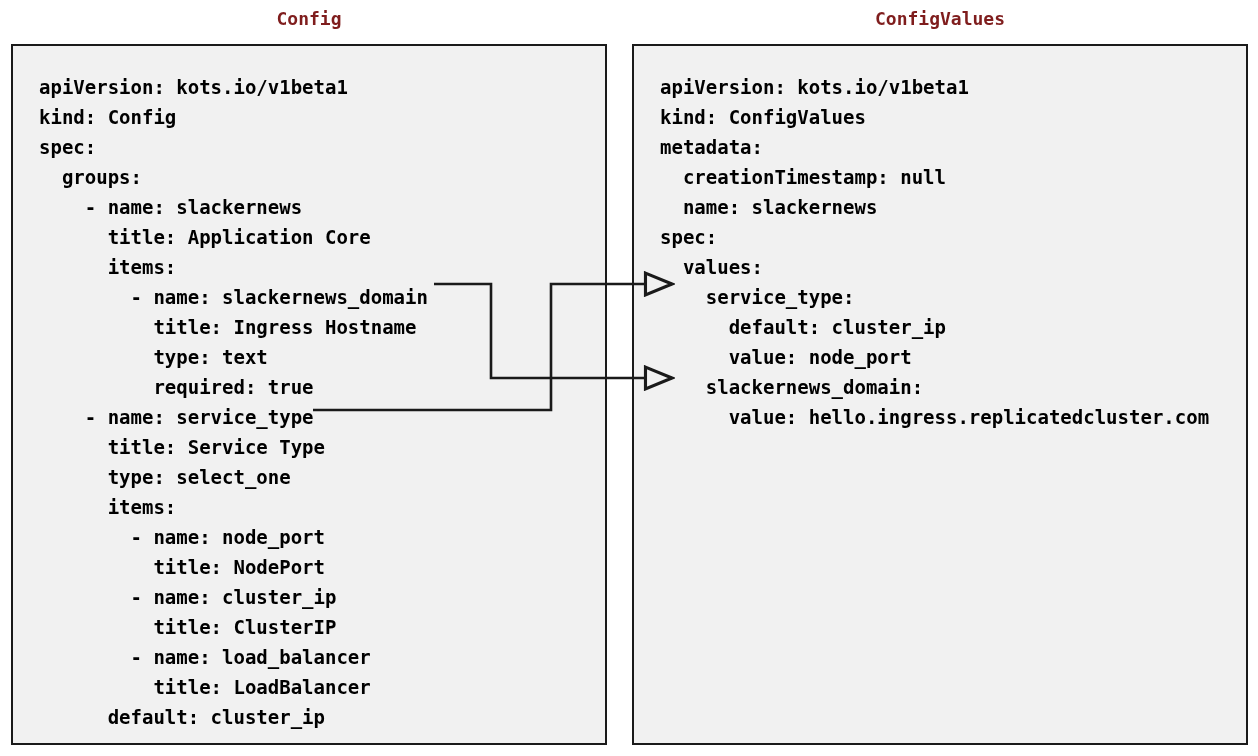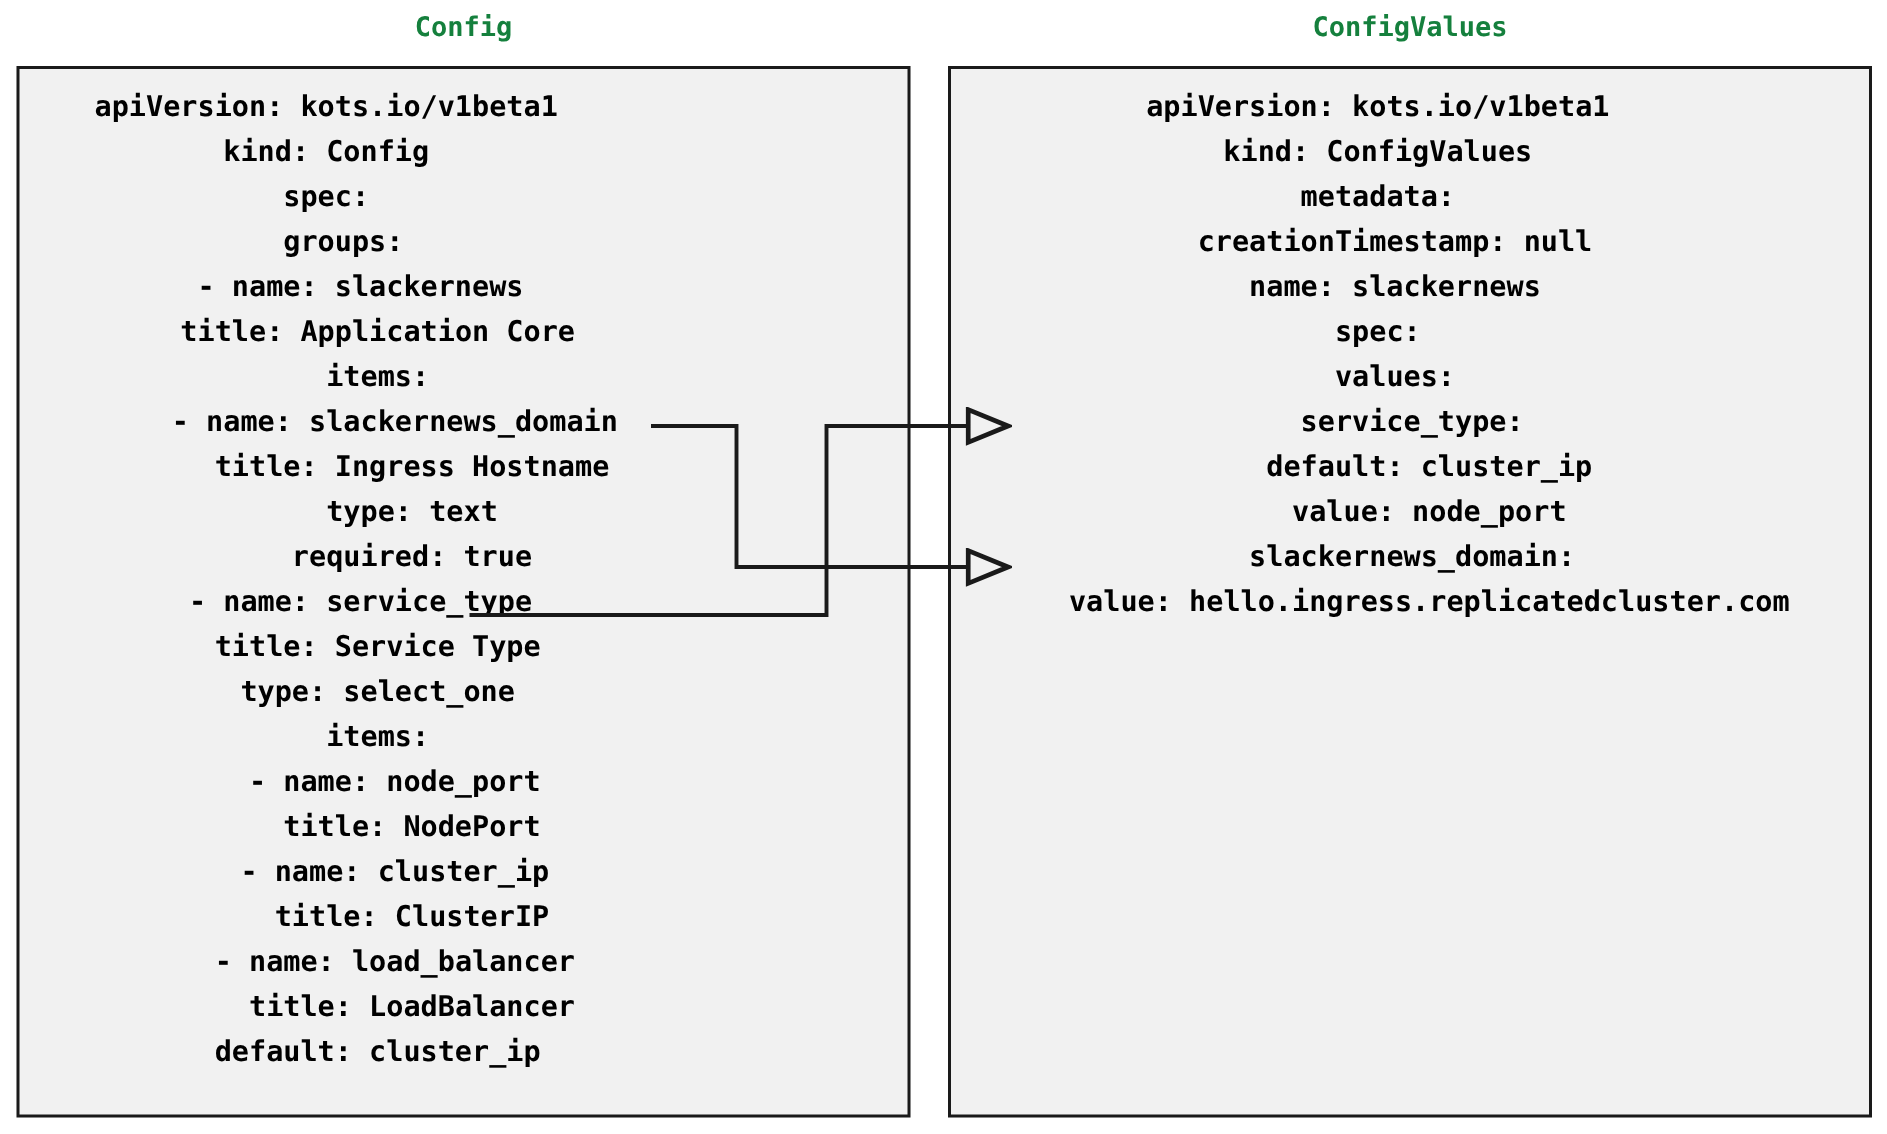--- a/index.html
+++ b/index.html
@@ -22,21 +22,21 @@
     height: 756px;
   }
 
   
   .panel-title {
     position: absolute;
     font-family: "DejaVu Sans Mono", "Liberation Mono", monospace;
     font-weight: bold;
     font-size: 18px;
     line-height: 18px;
-    color: #15803d;
+    color: #7f1d1d;
     text-align: center;
     white-space: pre;
   }
   #title-config  { left: 11px;  top: 10px; width: 596px; }
   #title-values  { left: 632px; top: 10px; width: 616px; text-align: center; }
 
   
   .panel {
     position: absolute;
     background: #f1f1f1;
@@ -44,30 +44,29 @@
     box-sizing: border-box;
   }
   #panel-config { left: 11px;  top: 44px; width: 596px; height: 701px; }
   #panel-values { left: 632px; top: 44px; width: 616px; height: 701px; }
 
   
   .yaml {
     position: absolute;
     left: 10px;
     top: 10px;
-    margin: 0;
+    margin: 16px;
     padding: 0;
     font-family: "DejaVu Sans Mono", "Liberation Mono", monospace;
     font-weight: bold;
     font-size: 19px;
     line-height: 30px;
     color: #000000;
     white-space: pre;
     letter-spacing: 0px;
-    text-align: center;
   }
   .yaml-line {
     display: block;
     height: 30px;
     white-space: pre;
   }
 
   
   #connectors {
     position: absolute;

